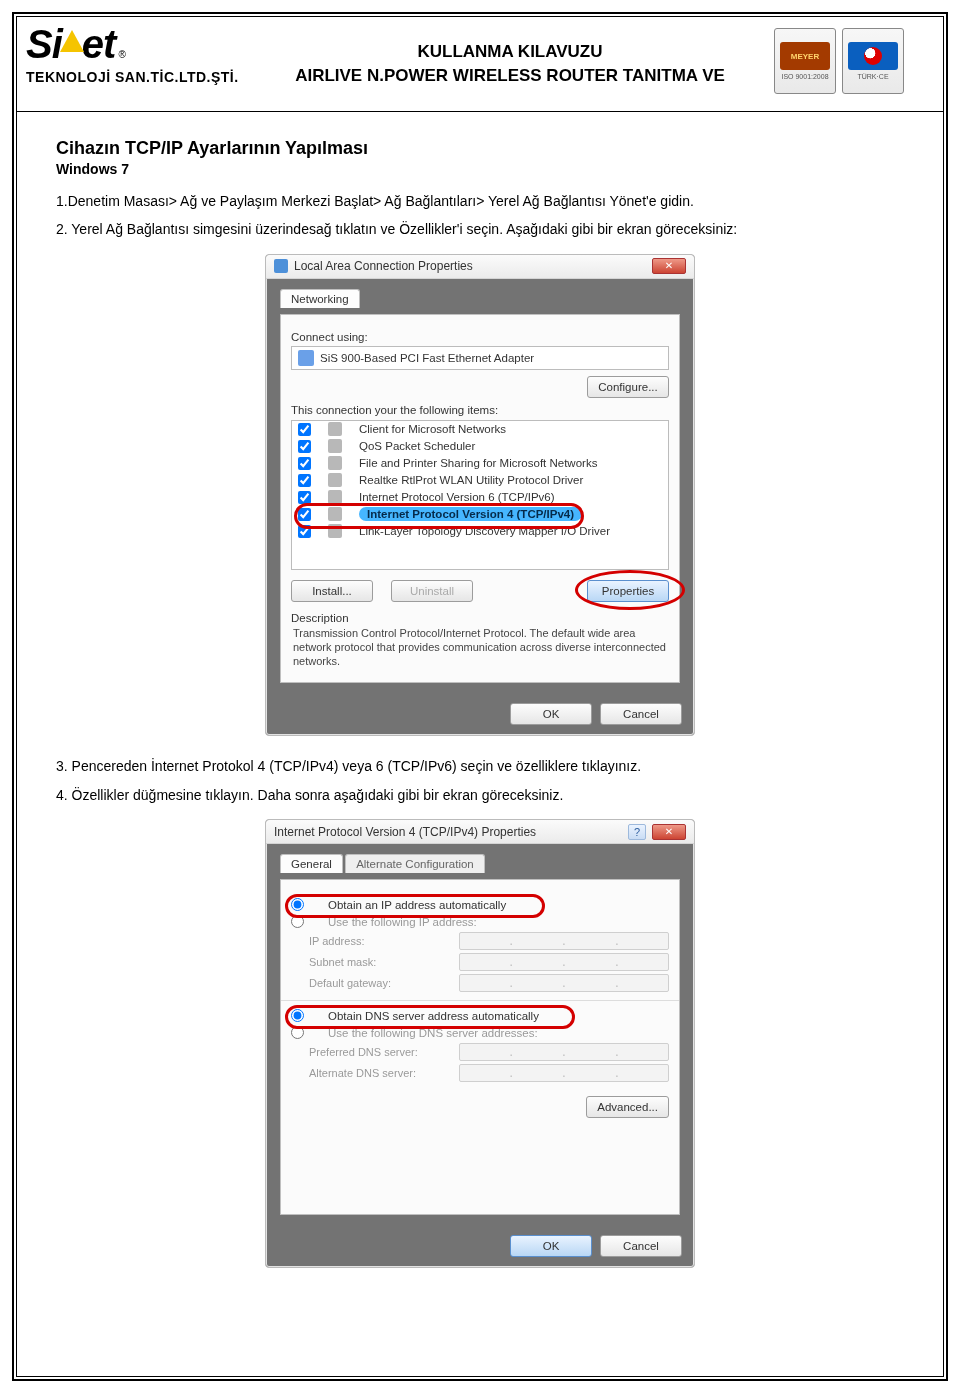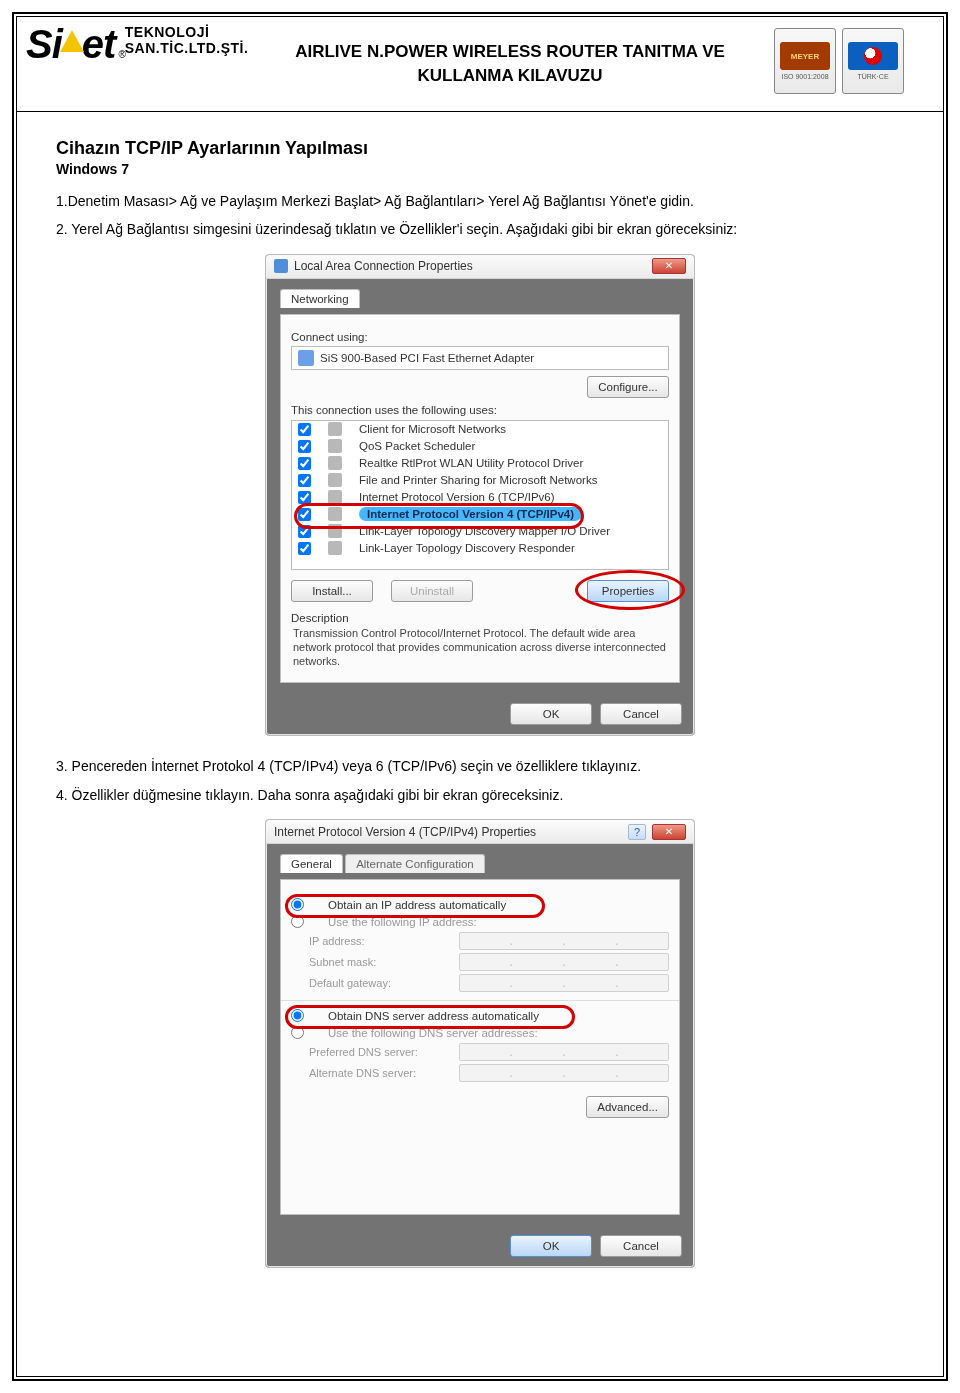--- a/index.html
+++ b/index.html
@@ -24,21 +24,21 @@
   .content { position: absolute; top: 16px; left: 16px; right: 16px; bottom: 16px; }
 
   .header {
     display: flex;
     align-items: flex-start;
     padding: 6px 10px 0 10px;
     border-bottom: 1px solid #000;
     height: 96px;
   }
   .logo-cell { width: 220px; }
-  .logo-wrap { display: flex; flex-direction: row; align-items: flex-start; }
+  .logo-wrap { display: flex; flex-direction: column; align-items: flex-start; justify-content: center; }
   .logo-mark {
     font-weight: 900;
     font-size: 40px;
     font-style: italic;
     letter-spacing: -1px;
     display: flex;
     align-items: baseline;
     position: relative;
   }
   .logo-mark .caret {
@@ -204,22 +204,22 @@
         <div class="logo-mark">
           <span>Si</span>
           <span class="caret"></span>
           <span>et</span>
           <span class="logo-reg">®</span>
         </div>
         <div class="logo-sub">TEKNOLOJİ SAN.TİC.LTD.ŞTİ.</div>
       </div>
     </div>
     <div class="doc-title-cell">
+      <div class="doc-title">KULLANMA KILAVUZU</div>
       <div class="doc-title">AIRLIVE N.POWER WIRELESS ROUTER TANITMA VE</div>
-      <div class="doc-title">KULLANMA KILAVUZU</div>
     </div>
     <div class="badges-cell">
       <div class="badge">
         <div class="badge-top">MEYER</div>
         <span>ISO 9001:2008</span>
       </div>
       <div class="badge badge2">
         <div class="badge-top">
             <span class="moon"></span>
           </div>
@@ -252,63 +252,58 @@
         </div>
         <div class="tabcontent">
           <div class="lbl">Connect using:</div>
           <div class="adapter-box">
             <span class="adapter-ico"></span>
             <span>SiS 900-Based PCI Fast Ethernet Adapter</span>
           </div>
           <div class="right">
             <span class="btn">Configure...</span>
           </div>
-          <div class="lbl">This connection uses the following uses:</div>
+          <div class="lbl">This connection your the following items:</div>
 
           <div class="items-box" style="position:relative;">
             <div class="item-row">
                 <input type="checkbox" checked="" style="">
                 <span class="ico"></span>
                 <span>Client for Microsoft Networks</span>
               </div>
             <div class="item-row">
                 <input type="checkbox" checked="" style="">
                 <span class="ico"></span>
                 <span>QoS Packet Scheduler</span>
               </div>
             <div class="item-row">
                 <input type="checkbox" checked="" style="">
                 <span class="ico"></span>
+                <span>File and Printer Sharing for Microsoft Networks</span>
+              </div>
+            <div class="item-row">
+                <input type="checkbox" checked="" style="">
+                <span class="ico"></span>
                 <span>Realtke RtlProt WLAN Utility Protocol Driver</span>
-              </div>
-            <div class="item-row">
-                <input type="checkbox" checked="" style="">
-                <span class="ico"></span>
-                <span>File and Printer Sharing for Microsoft Networks</span>
               </div>
             <div class="item-row">
                 <input type="checkbox" checked="" style="">
                 <span class="ico"></span>
                 <span>Internet Protocol Version 6 (TCP/IPv6)</span>
               </div>
             <div class="item-row highlight">
               <input type="checkbox" checked="" style="">
                 <span class="ico"></span>
               <span class="pill">Internet Protocol Version 4 (TCP/IPv4)</span>
               <span class="red-oval-1" style="left:2px; top:-3px;"></span>
             </div>
             <div class="item-row">
                 <input type="checkbox" checked="" style="">
                 <span class="ico"></span>
                 <span>Link-Layer Topology Discovery Mapper I/O Driver</span>
-              </div>
-            <div class="item-row">
-                <input type="checkbox" checked="" style="">
-                <span class="ico"></span>
-                <span>Link-Layer Topology Discovery Responder</span>
               </div>
           </div>
 
           <div class="btn-row" style="position:relative;">
             <span class="btn">Install...</span>
             <span class="btn disabled">Uninstall</span>
             <span style="position:relative; margin-left:auto;">
               <span class="btn" style="background:linear-gradient(#e9f3ff,#b9d7f5); border-color:#5a8fce;">Properties</span>
               <span class="red-oval-2" style="left:-12px; top:-10px;"></span>
             </span>

